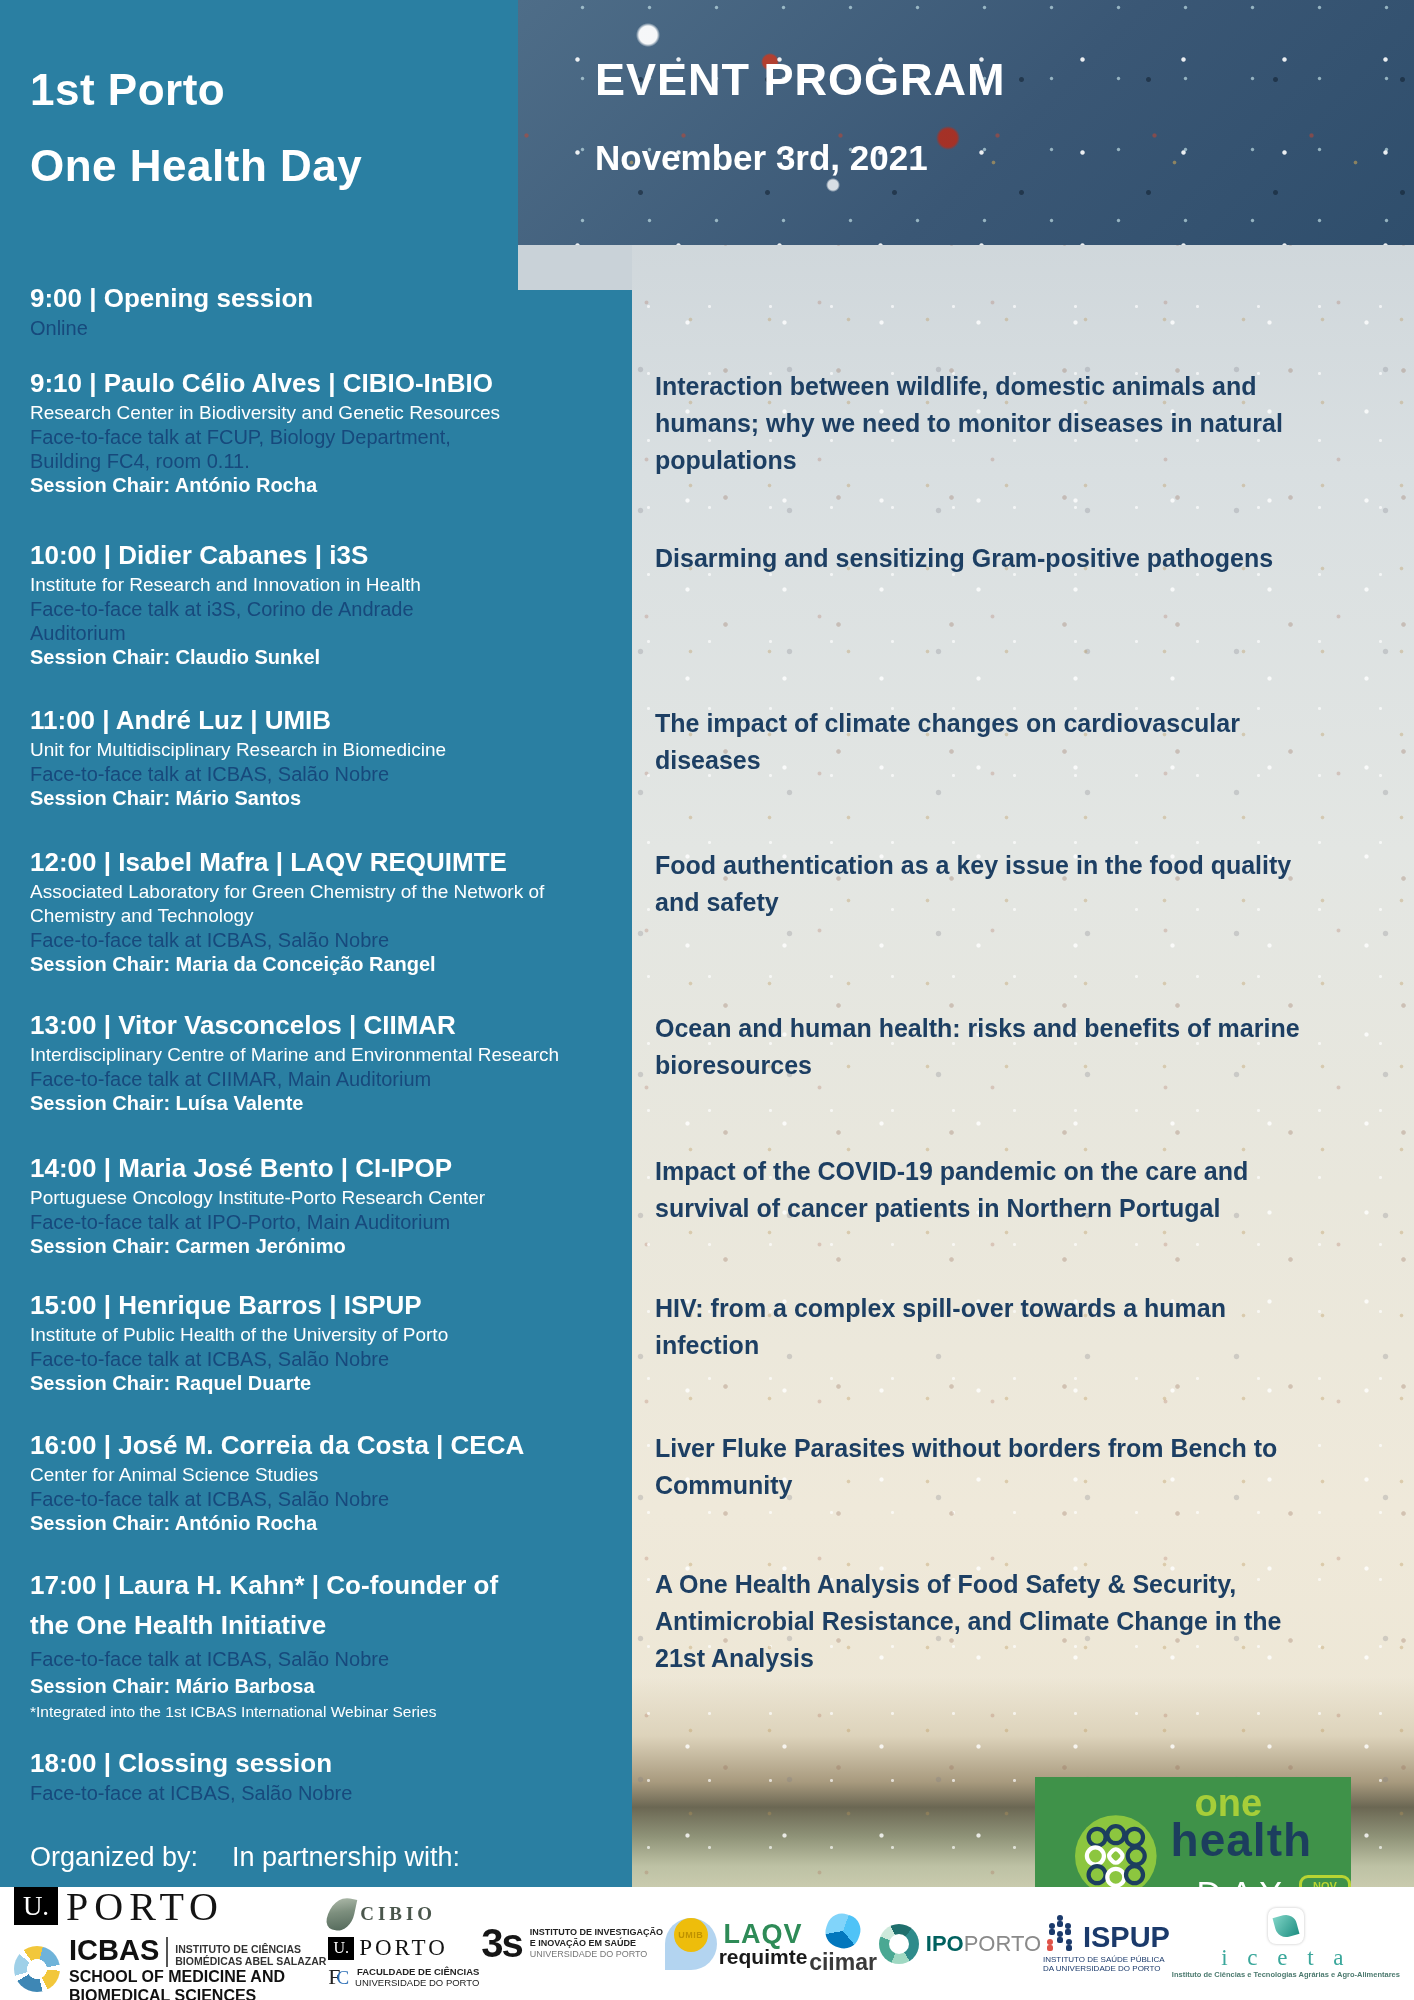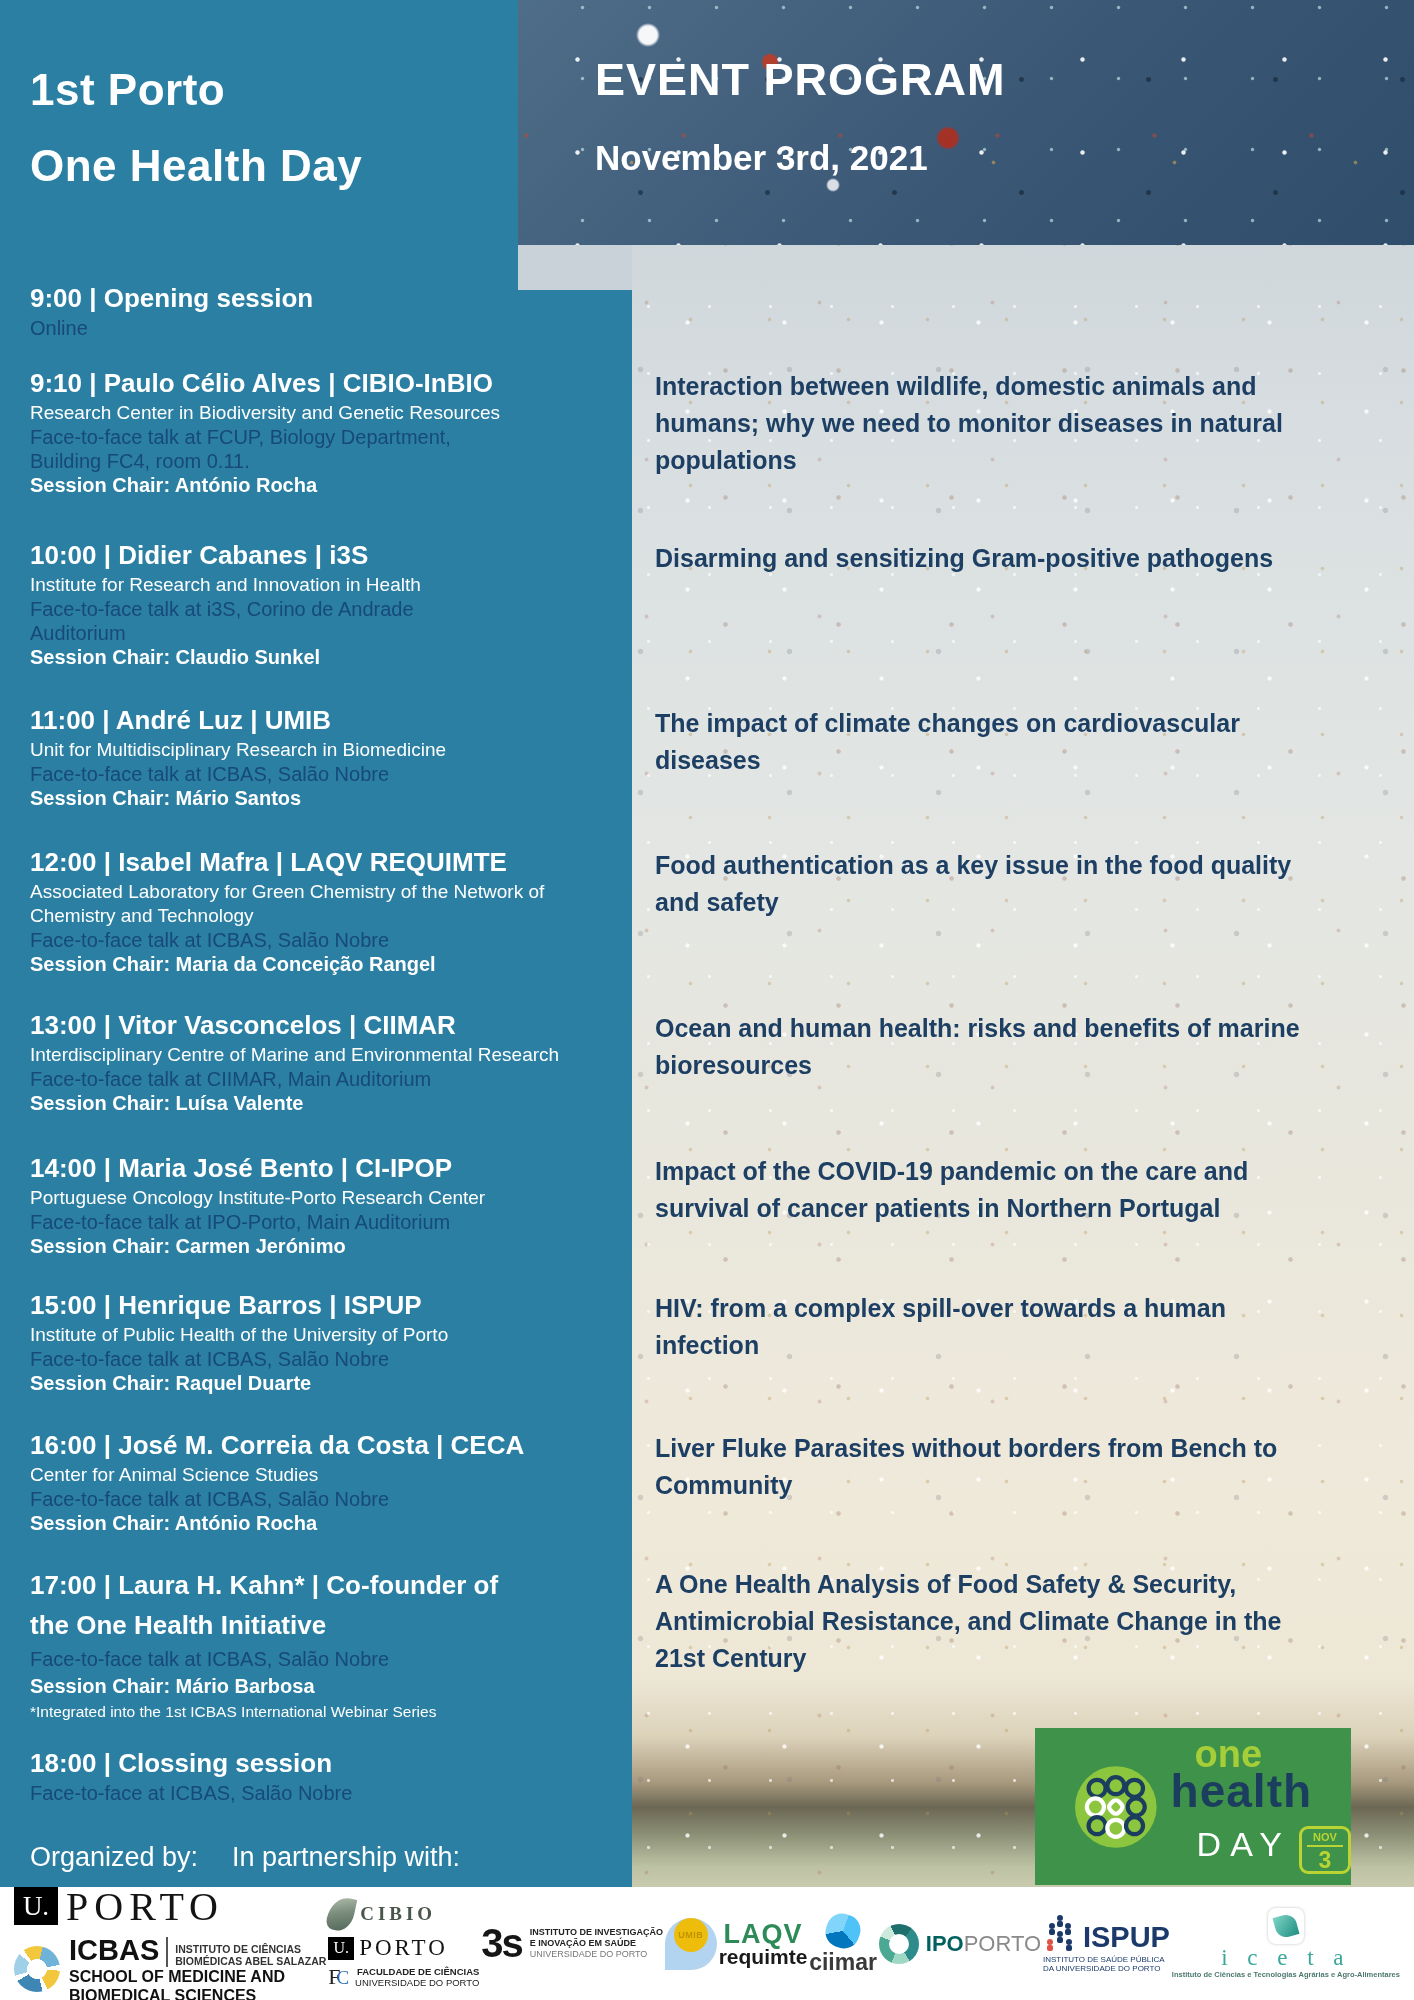--- a/index.html
+++ b/index.html
@@ -57,21 +57,21 @@
   
   .banner-title{position:absolute;left:595px;top:55px;color:#fff;font-size:45px;font-weight:700;
                 letter-spacing:1px;line-height:50px;}
   .banner-date{position:absolute;left:595px;top:138px;color:#fff;font-size:35px;font-weight:700;}
 
   
   .talk{position:absolute;left:655px;width:760px;}
   .talk-line{color:#1d3f63;font-size:25px;font-weight:700;line-height:37px;white-space:nowrap;}
 
   
-  .oh-badge{position:absolute;left:1035px;top:1728px;width:316px;height:157px;background:#3f9249;
+  .oh-badge{position:absolute;left:1035px;top:1777px;width:316px;height:157px;background:#3f9249;
             display:flex;align-items:center;padding-left:40px;box-sizing:border-box;}
   .oh-text{margin-left:14px;position:relative;}
   .oh-one{color:#a6ce39;font-size:38px;font-weight:700;line-height:30px;margin-left:24px;}
   .oh-health{color:#1c3e5e;font-size:46px;font-weight:700;line-height:44px;letter-spacing:1px;}
   .oh-day-row{display:flex;align-items:flex-start;margin-top:13px;}
   .oh-day{color:#ffffff;font-size:34px;font-weight:400;letter-spacing:9px;line-height:36px;margin-left:26px;}
   .oh-cal{width:52px;height:48px;border:3px solid #b9d433;border-radius:9px;margin-left:8px;
           display:flex;flex-direction:column;align-items:center;box-sizing:border-box;}
   .oh-nov{color:#b9d433;font-size:11px;font-weight:700;line-height:16px;border-bottom:2px solid #b9d433;width:80%;text-align:center;}
   .oh-3{color:#b9d433;font-size:23px;font-weight:700;line-height:26px;}
@@ -264,21 +264,21 @@
     <div class="talk-line">HIV: from a complex spill-over towards a human</div>
     <div class="talk-line">infection</div>
   </div>
   <div class="talk" style="top:1430px">
     <div class="talk-line">Liver Fluke Parasites without borders from Bench to</div>
     <div class="talk-line">Community</div>
   </div>
   <div class="talk" style="top:1566px">
     <div class="talk-line">A One Health Analysis of Food Safety &amp; Security,</div>
     <div class="talk-line">Antimicrobial Resistance, and Climate Change in the</div>
-    <div class="talk-line">21st Century</div>
+    <div class="talk-line">21st Analysis</div>
   </div>
 
   <div class="oh-badge">
     <svg width="94" height="94" viewBox="0 0 96 96">
       <circle cx="48" cy="48" r="48" fill="#8cc63f"></circle>
       <circle cx="26" cy="26" r="10" fill="none" stroke="#1c3e5e" stroke-width="5"></circle>
       <circle cx="48" cy="23" r="10" fill="none" stroke="#1c3e5e" stroke-width="5"></circle>
       <circle cx="70" cy="26" r="10" fill="none" stroke="#1c3e5e" stroke-width="5"></circle>
       <circle cx="24" cy="48" r="10" fill="none" stroke="#ffffff" stroke-width="5"></circle>
       <circle cx="72" cy="48" r="10" fill="none" stroke="#1c3e5e" stroke-width="5"></circle>

